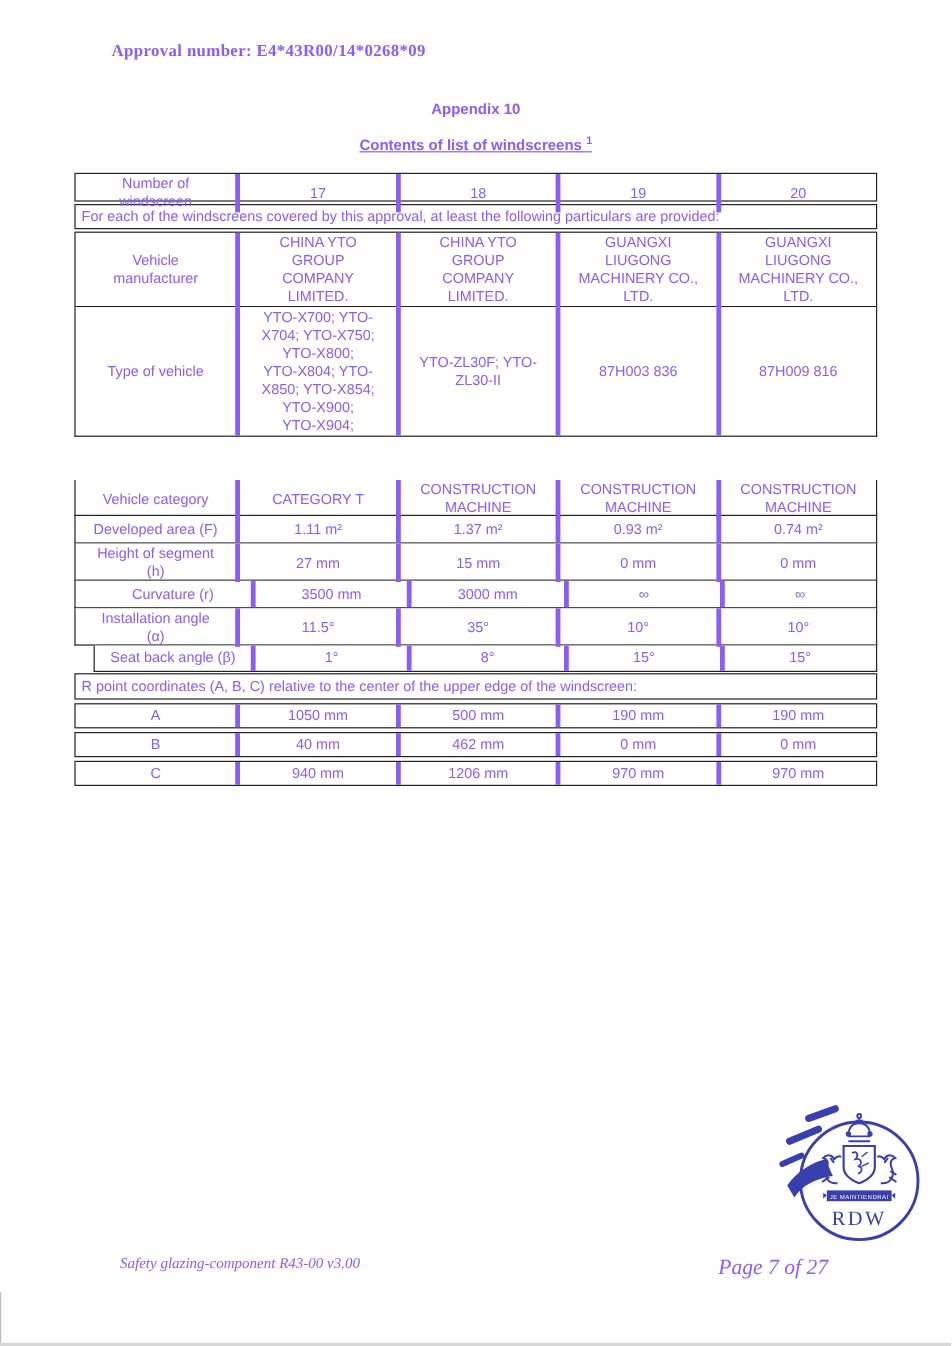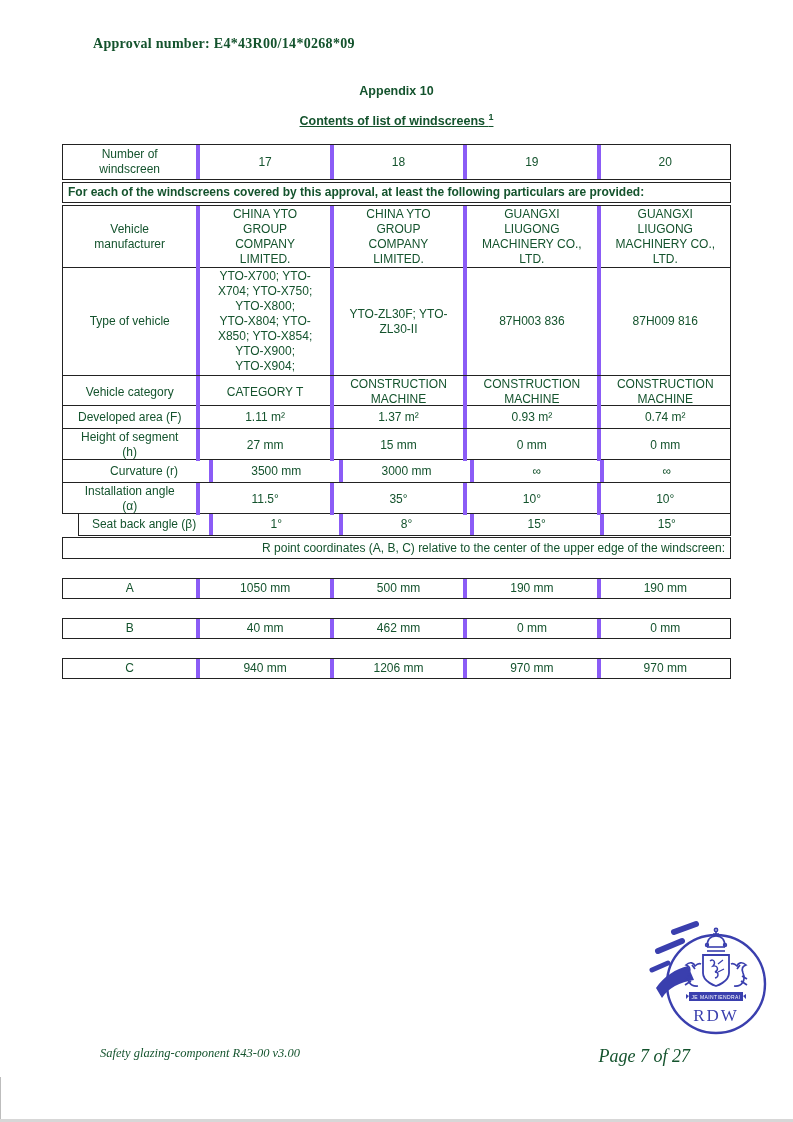--- a/index.html
+++ b/index.html
@@ -1,21 +1,21 @@
 <!DOCTYPE html>
 <html><head>
 <meta charset="utf-8">
 <style>
   html,body{margin:0;padding:0;background:#ffffff;}
   .page{
     position:relative;
     width:793px;height:1122px;
     background:#ffffff;
     font-family:"Liberation Sans", sans-serif;
-    color:#14532d;
+    color:#8b5cf6;
     overflow:hidden;
   }
   .approval{
     position:absolute;left:93px;top:36px;
     font-family:"Liberation Serif", serif;
     font-weight:bold;font-size:14px;letter-spacing:.3px;
   }
   .center-title{
     position:absolute;left:0;width:100%;
     text-align:center;font-weight:bold;font-size:12.5px;
@@ -35,31 +35,31 @@
   .trow > div{
     display:flex;align-items:center;justify-content:center;
     text-align:center;
     white-space:pre-line;
     padding:1px 6px;box-sizing:border-box;
     border-left:4px solid #8b5cf6;
   }
   .trow > div:first-child{border-left:none;}
   .gap2{margin-bottom:2px;}
   .gap1{margin-bottom:1px;}
-  .gap3{margin-bottom:19px;justify-content:flex-end;}
+  .gap3{margin-bottom:3px;}
   .bar{
     border:1px solid #222;box-sizing:border-box;
     display:flex;align-items:center;
     padding:2px 5px;background:#fff;
   }
-  .h-head{height:36px;}
-  .h-intro{min-height:20px;font-weight:bold;}
+  .h-head{height:24px;}
+  .h-intro{min-height:20px;}
   .h-manu{height:63px;}
   .h-type{height:108px;}
-  .h-cat{height:30px;}
+  .h-cat{height:30px;margin-top:36px;}
   .h-dev{height:23px;}
   .h-seg{height:31px;}
   .h-cur{height:23px;padding-left:16px;}
   .h-ins{height:31px;}
   .h-seat{height:22px;margin-left:16px;}
   .h-rpt{min-height:22px;}
   .h-abc{height:21px;}
   .tblock .trow:not(:first-child){border-top:none;}
 
   .footer-left{

